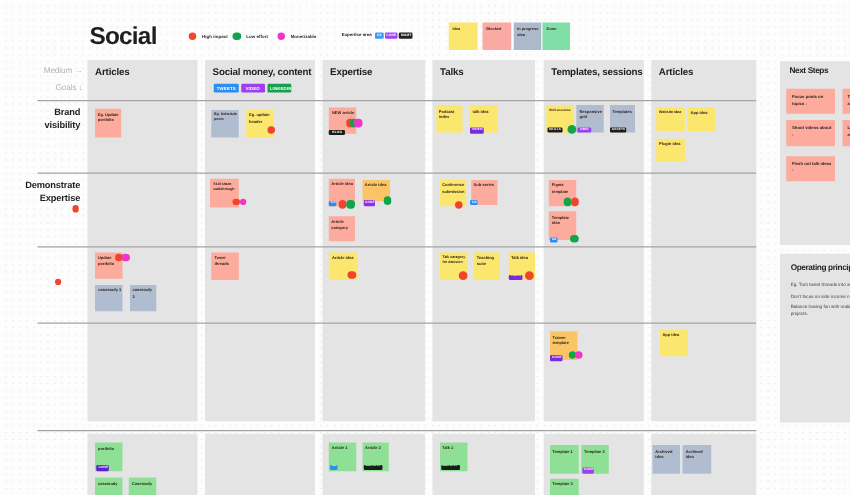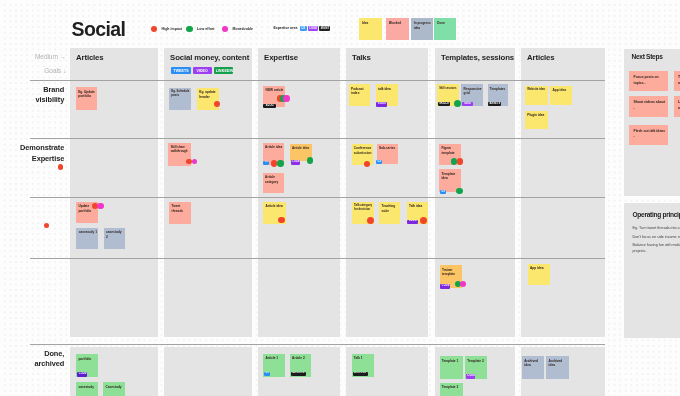--- a/index.html
+++ b/index.html
@@ -131,22 +131,20 @@
   <div class="rowline" style="left:30px;top:197px;width:575px;"></div>
   <div class="rowline" style="left:30px;top:258px;width:575px;"></div>
   <div class="rowline" style="left:30px;top:343.5px;width:575px;"></div>
 
   <div class="rowlabel" style="left:0px;top:84.5px;width:64.2px;"><span>Brand
 visibility</span></div>
   <div class="rowlabel" style="left:0px;top:143.3px;width:64.2px;"><span>Demonstrate
 Expertise</span></div>
   <div class="rowdot" style="left:58.3px;top:164.4px;"></div>
   <div class="rowdot" style="left:43.5px;top:222.5px;"></div>
-  <div class="rowlabel" style="left:0px;top:348.5px;width:64.2px;"><span>Done,
-archived</span></div>
 
   <div class="panel" style="left:623.5px;top:48.5px;width:80px;height:147px;"></div>
   <div class="panel-title" style="left:631.5px;top:52.5px;">Next Steps</div>
 
   <div class="panel" style="left:623.5px;top:203px;width:80px;height:134.5px;"></div>
   <div class="panel-title" style="left:632.5px;top:211.2px;">Operating principles</div>
   <div class="panel-line" style="left:632.5px;top:225.7px;width:75px;">Eg. Turn tweet threads into articles</div>
   <div class="panel-line" style="left:632.5px;top:234.8px;width:75px;">Don't focus on side income now</div>
   <div class="panel-line" style="left:632.5px;top:243.2px;width:75px;">Balance having fun with making money on</div>
   <div class="panel-line" style="left:632.5px;top:249.3px;width:75px;">projects.</div>

